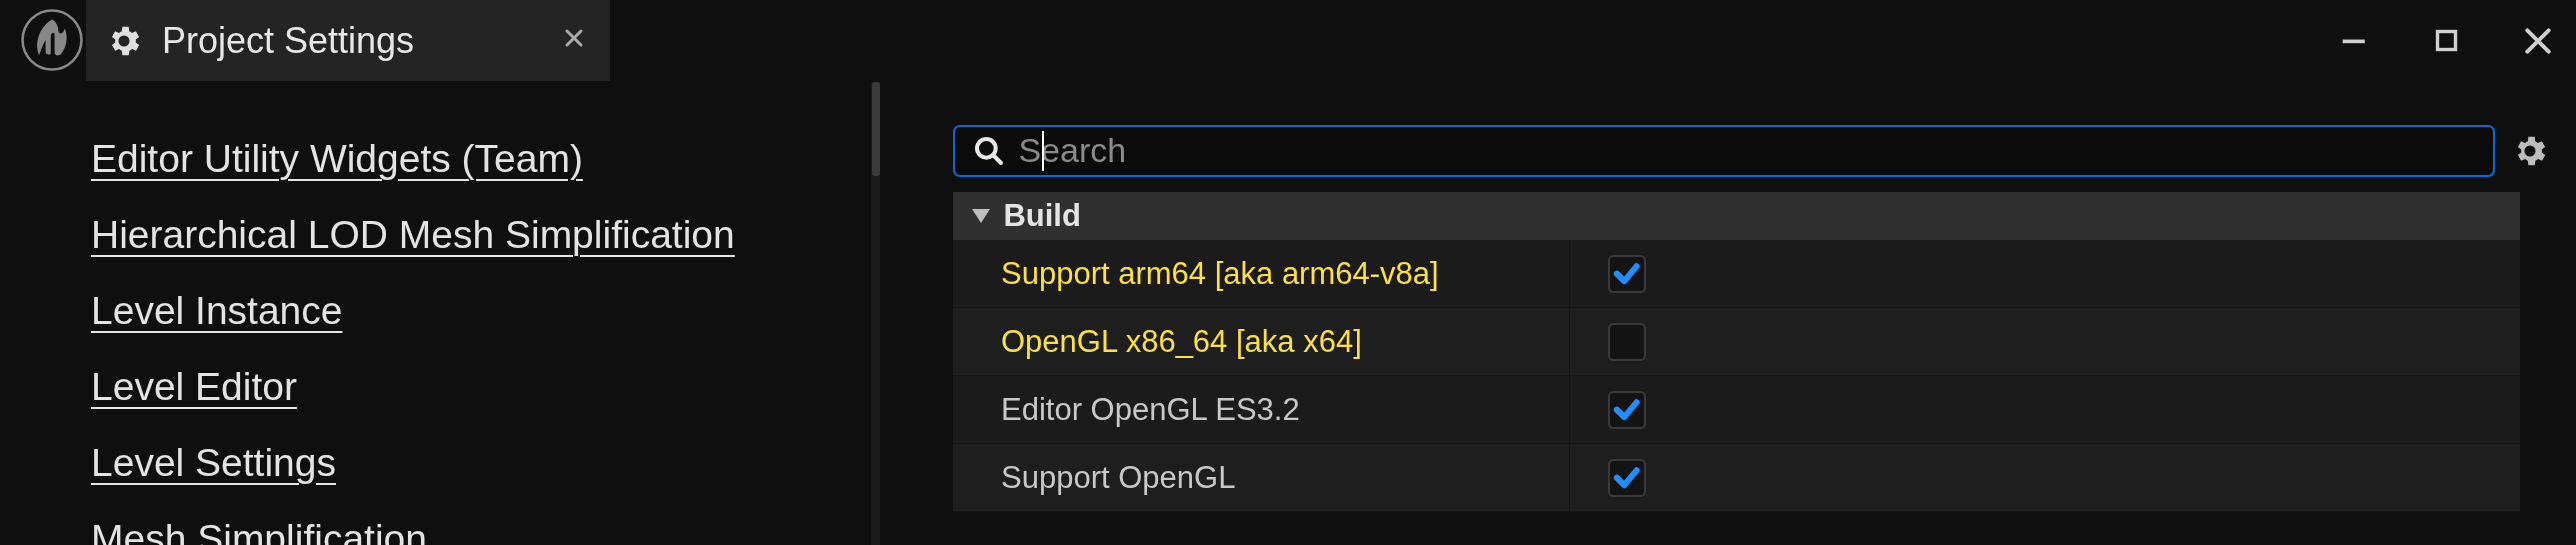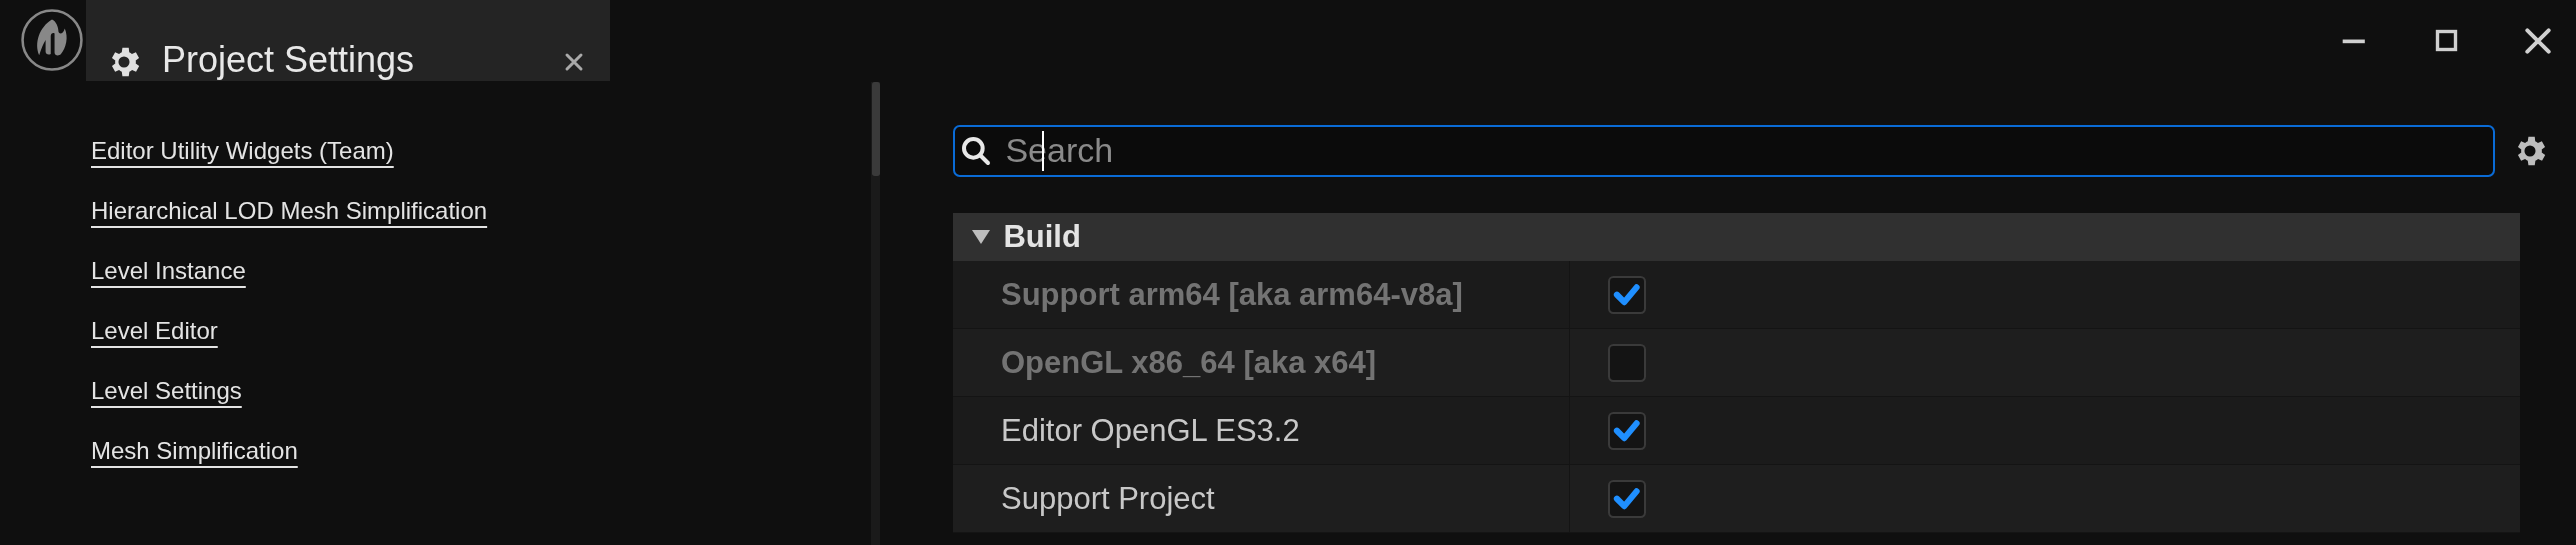--- a/index.html
+++ b/index.html
@@ -26,21 +26,21 @@
     left: 20px; top: 8px;
     width: 64px; height: 64px;
   }
   .tab {
     position: absolute;
     left: 86px; top: 0;
     height: 81px;
     width: 524px;
     background: #242424;
     display: flex;
-    align-items: flex-end;
+    align-items: center;
     gap: 19px;
     padding: 0 24px 0 19px;
   }
   .tab-icon { width: 38px; height: 38px; display:flex; align-items:center; justify-content:center; }
   .tab-title { font-size: 36px; color: #e8e8e8; flex: 1; white-space: nowrap; }
   .tab-close { font-size: 28px; color: #aaa; cursor: pointer; }
 
   .window-controls {
     position: absolute;
     right: 19px; top: 0;
@@ -52,21 +52,21 @@
   .winbtn { width: 38px; height: 38px; display:flex; align-items:center; justify-content:center; color:#d0d0d0; }
 
   
   .sidebar {
     position: absolute;
     left: 0; top: 121px;
     width: 859px;
     padding-left: 91px;
   }
   .sidebar-item {
-    font-size: 24px;
+    font-size: 39px;
     color: #e4e4e4;
     text-decoration: underline;
     text-underline-offset: 6.7px;
     text-decoration-thickness: 2px;
     padding: 16px 0;
     cursor: pointer;
     display: block;
   }
 
   .sidebar-scroll {
@@ -99,21 +99,21 @@
     height: 59px;
   }
   .search-box {
     flex: 1;
     height: 52px;
     background: #0b0b0b;
     border: 2px solid #0a6bd6;
     border-radius: 6.7px;
     display: flex;
     align-items: center;
-    padding: 0 5px;
+    padding: 0 18px;
     gap: 13.4px;
   }
   .search-icon { width: 32px; height: 32px; color:#eee; display:flex; align-items:center; justify-content:center;}
   .search-input {
     flex: 1;
     background: transparent;
     border: none;
     outline: none;
     color: #c8c8c8;
     font-size: 34px;
@@ -121,21 +121,21 @@
   .search-input::placeholder { color: #8a8a8a; }
   .search-caret {
     position:absolute; left:87px; top:4px; bottom:4px; width:2px; background:#fff;
   }
   .search-box { position: relative; }
 
   .search-settings { width:38px; height:38px; color:#bdbdbd; display:flex; align-items:center; justify-content:center; }
 
   
   .section-header {
-    margin-top: 33px;
+    margin-top: 12px;
     height: 48px;
     background: #303030;
     display: flex;
     align-items: center;
     gap: 13.4px;
     padding: 0 19px;
     font-size: 31px;
     font-weight: 600;
     color: #e4e4e4;
     width: 1567px;
@@ -153,21 +153,21 @@
   }
   .prop-row:nth-of-type(even){ background:#1e1e1e; }
   .prop-label-cell {
     width: 617px;
     padding-left: 48px;
     font-size: 31px;
     border-right: 1.3px solid #141414;
     height: 100%;
     display:flex; align-items:center;
   }
-  .prop-label-cell.dim { color: #737373; font-weight: bold; }
+  .prop-label-cell.dim { color: #fde047; }
   .prop-value-cell {
     flex: 1;
     padding-left: 38px;
     display:flex; align-items:center;
   }
 
   
   .chk {
     width: 38px; height: 38px;
     border: 2px solid #3a3a3a;
@@ -281,21 +281,21 @@
         <div class="prop-label-cell">Editor OpenGL ES3.2</div>
         <div class="prop-value-cell">
           <div class="chk checked">
             <svg viewBox="0 0 24 24" width="29.5" height="29.5" fill="none" stroke="#1f8fff" stroke-width="5" stroke-linecap="round" stroke-linejoin="round">
               <path d="M4 12 L10 18 L20 6"></path>
             </svg>
           </div>
         </div>
       </div>
       <div class="prop-row">
-        <div class="prop-label-cell">Support Project</div>
+        <div class="prop-label-cell">Support OpenGL</div>
         <div class="prop-value-cell">
           <div class="chk checked">
             <svg viewBox="0 0 24 24" width="29.5" height="29.5" fill="none" stroke="#1f8fff" stroke-width="5" stroke-linecap="round" stroke-linejoin="round">
               <path d="M4 12 L10 18 L20 6"></path>
             </svg>
           </div>
         </div>
       </div>
     </div>
 

